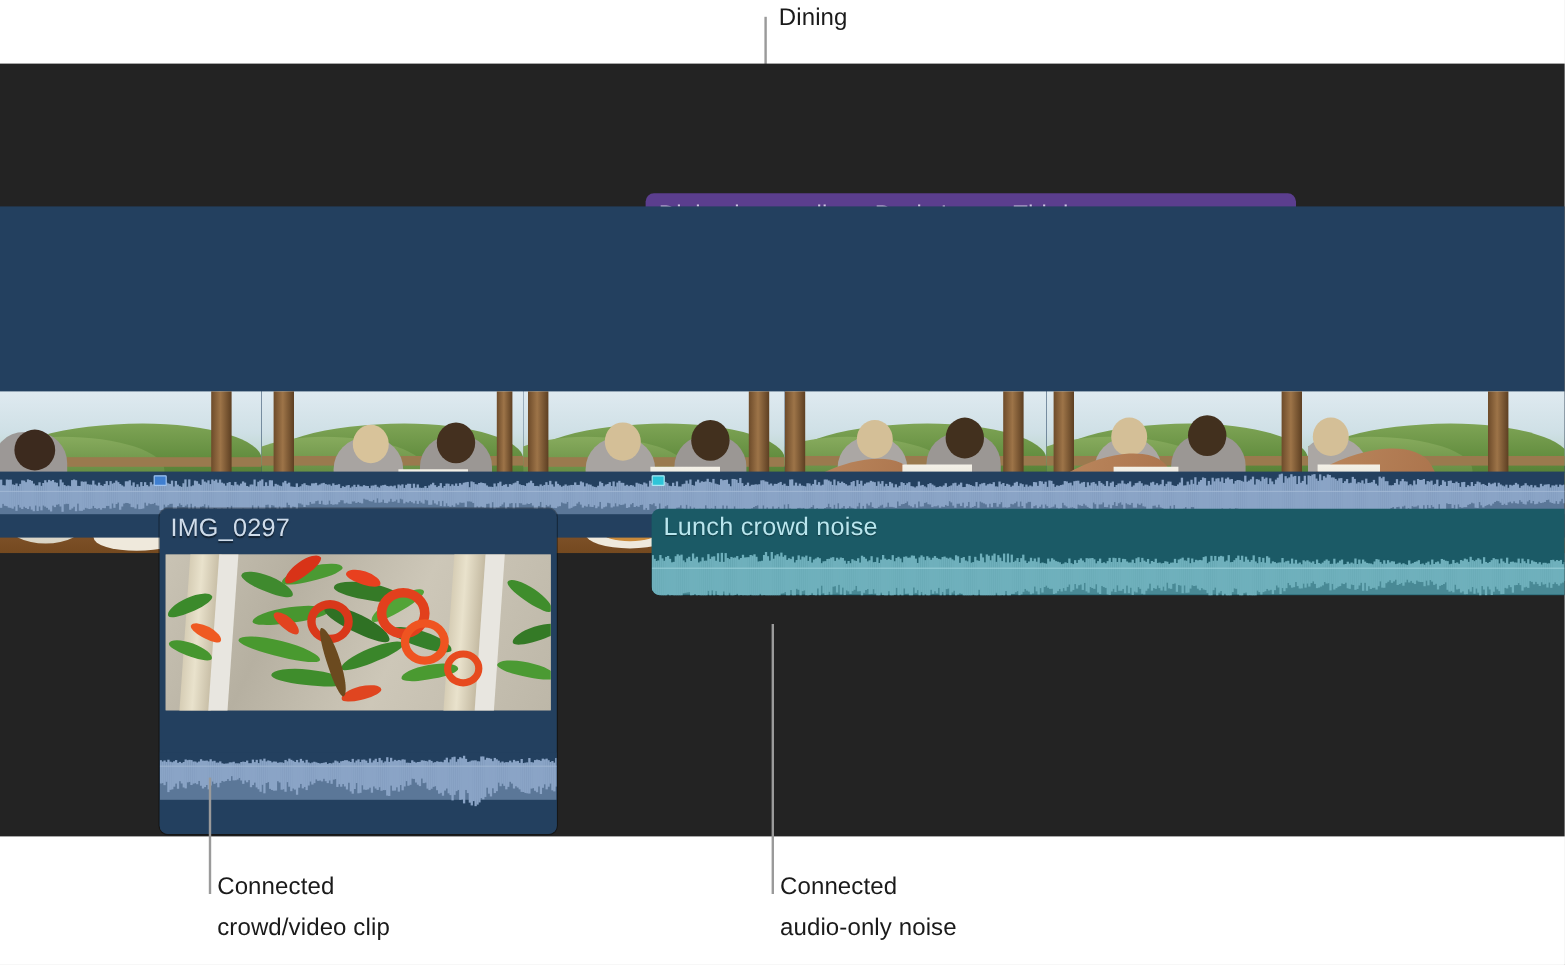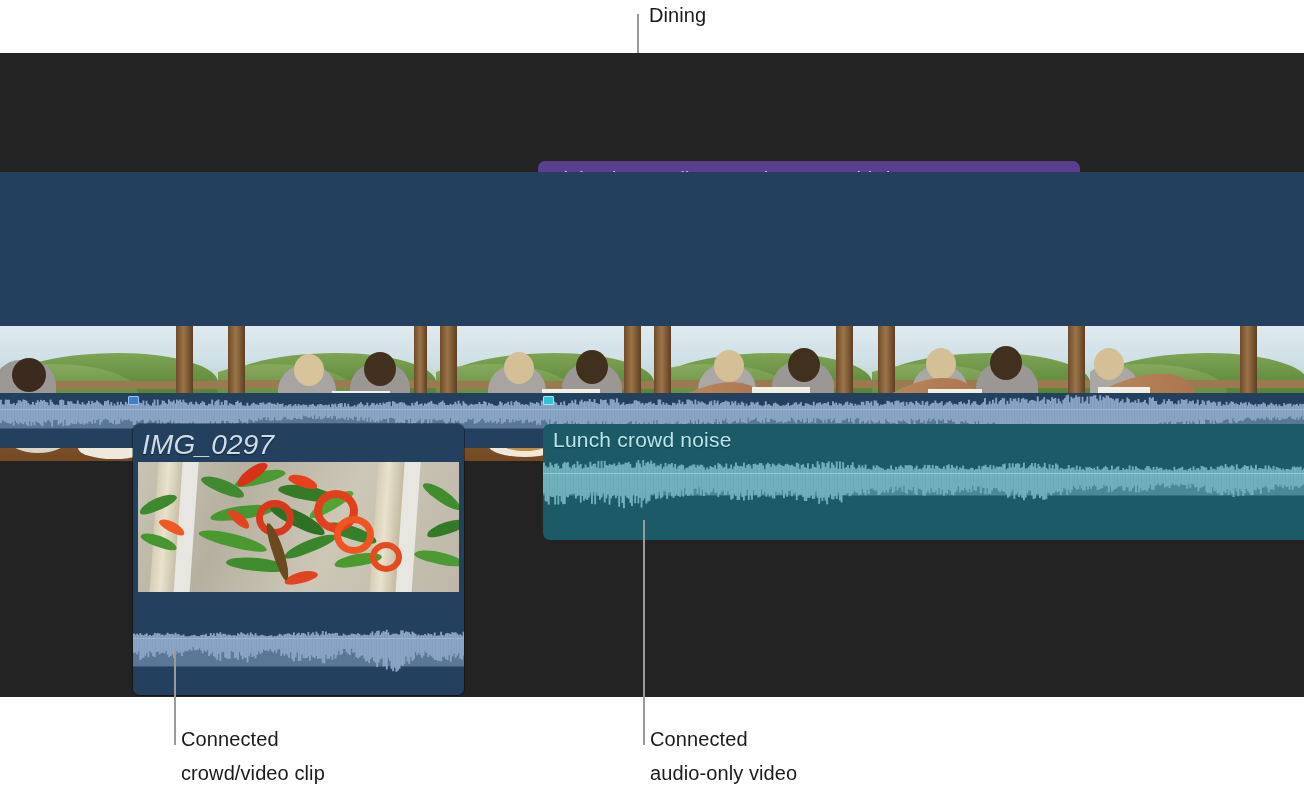--- a/index.html
+++ b/index.html
@@ -203,24 +203,23 @@
     background: #23405f;
     border-radius: 7px;
     overflow: hidden;
     box-shadow: 0 0 0 1px rgba(0,0,0,.35);
   }
   .av-clip-name {
     position: absolute;
     left: 9px;
     top: 5px;
     color: #cfdcea;
-    font-size: 28px;
+    font-size: 21px;
     letter-spacing: 0.2px;
     text-shadow: 0 1px 1px rgba(0,0,0,.5);
-    font-style: italic;
   }
   .av-thumb {
     position: absolute;
     left: 5px;
     top: 38px;
     width: 321px;
     height: 130px;
     overflow: hidden;
     background: #b8b2a4;
   }
@@ -259,21 +258,21 @@
     position: absolute; left: 0; top: 11px; width: 100%; height: 1px;
     background: rgba(175,195,220,.5);
   }
 
   
   .audio-clip {
     position: absolute;
     left: 543px;
     top: 371px;
     width: 761px;
-    height: 116px;
+    height: 72px;
     background: #1b5a66;
     border-radius: 7px 0 0 7px;
     overflow: hidden;
   }
   .audio-clip-name {
     position: absolute;
     left: 10px;
     top: 4px;
     color: #b9e6ee;
     font-size: 21px;
@@ -1995,13 +1994,13 @@
   </div>
 
 </div>
 
 <div class="leader" style="left:174px; top:648px; height:97px;"></div>
 <div class="callout-label" style="left:181px; top:727px;">Connected</div>
 <div class="callout-label" style="left:181px; top:761px;">crowd/video clip</div>
 
 <div class="leader" style="left:643px; top:520px; height:225px;"></div>
 <div class="callout-label" style="left:650px; top:727px;">Connected</div>
-<div class="callout-label" style="left:650px; top:761px;">audio-only video</div>
+<div class="callout-label" style="left:650px; top:761px;">audio-only noise</div>
 
 </body></html>

